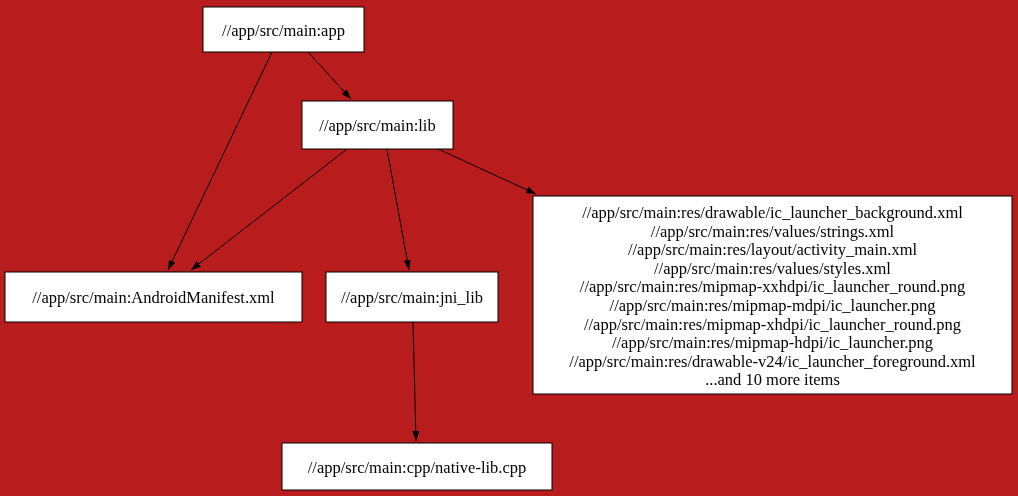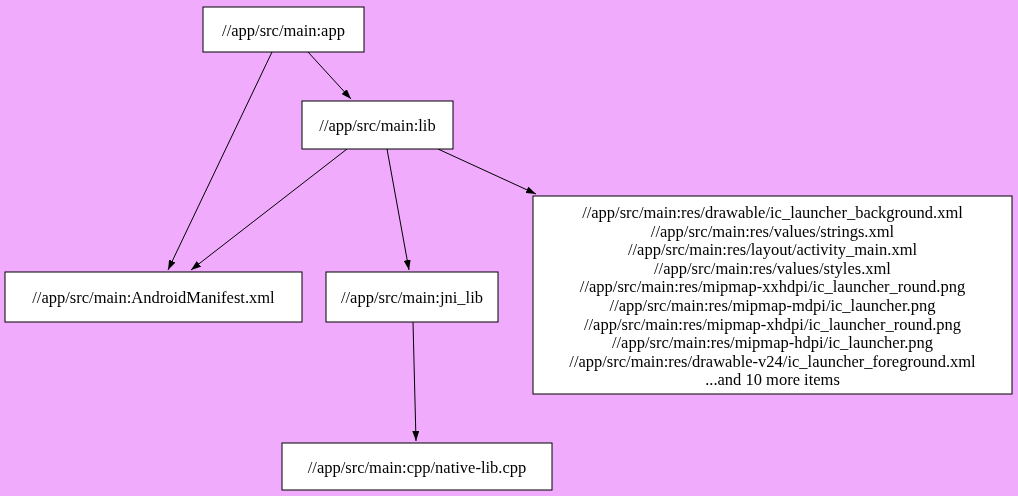--- a/index.html
+++ b/index.html
@@ -3,21 +3,21 @@
 <meta charset="utf-8">
 <style>
   html, body {
     margin: 0;
     padding: 0;
     background: #ffffff;
   }
   .canvas-wrap {
     width: 1018px;
     height: 496px;
-    background: #f0abfc;
+    background: #b91c1c;
     position: relative;
     overflow: hidden;
   }
   svg {
     display: block;
   }
   .node-box {
     fill: #ffffff;
     stroke: #000000;
     stroke-width: 1;

